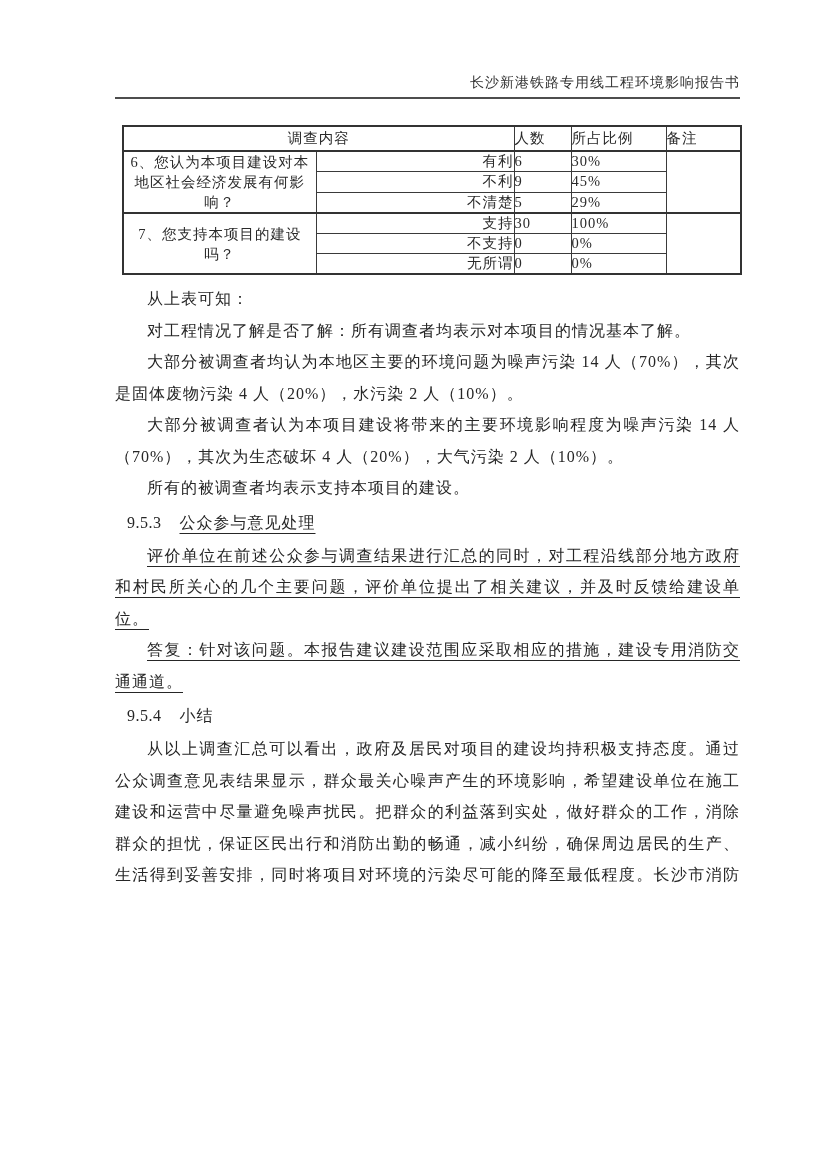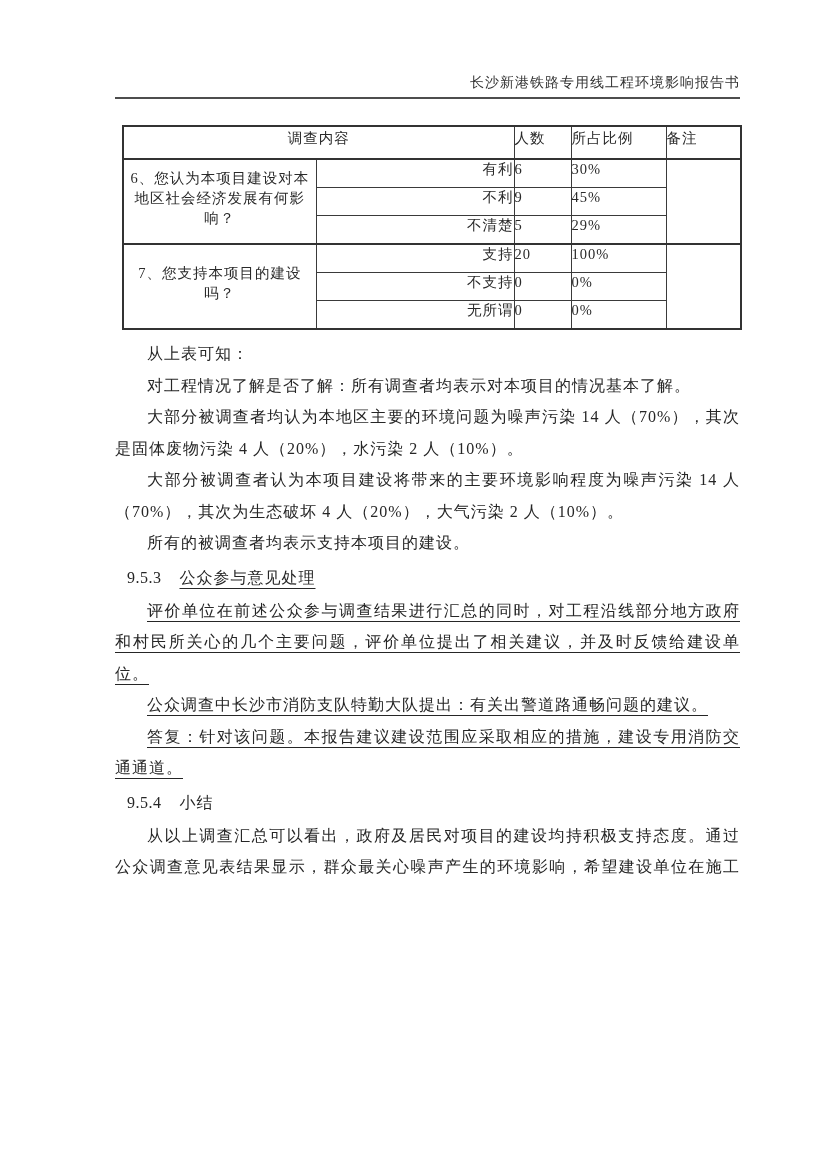--- a/index.html
+++ b/index.html
@@ -33,21 +33,21 @@
     width: 618px;
     margin-left: 7px;
     margin-top: 26px;
     font-size: 14.5px;
     letter-spacing: 1px;
     color: #2a2a2a;
     border: 2px solid #333;
   }
   table.survey th, table.survey td {
     border: 1px solid #3a3a3a;
-    padding: 0 0 8px 0;
+    padding: 0 0 0 0;
     font-weight: normal;
     overflow: hidden;
   }
   table.survey thead th { height: 23px; border-bottom: 2.5px solid #333; }
   table.survey tbody tr { height: 20px; }
   th.col-content { text-align: center; }
   th.col-count, th.col-percent, th.col-remark { text-align: left; padding-left: 9px; }
   td.q-cell { text-align: center; vertical-align: middle; line-height: 20px; padding: 0 6px; margin-left: 42px; }
   td.opt-cell { text-align: right; }
   td.num-cell, td.pct-cell { text-align: left; padding-left: 9px; }
@@ -125,21 +125,21 @@
           <td class="pct-cell">45%</td>
         </tr>
         <tr>
           <td class="opt-cell">不清楚</td>
           <td class="num-cell">5</td>
           <td class="pct-cell">29%</td>
         </tr>
         <tr class="group-start">
           <td class="q-cell" rowspan="3">7、您支持本项目的建设吗？</td>
           <td class="opt-cell">支持</td>
-          <td class="num-cell">20</td>
+          <td class="num-cell">30</td>
           <td class="pct-cell">100%</td>
           <td class="remark-cell" rowspan="3"></td>
         </tr>
         <tr>
           <td class="opt-cell">不支持</td>
           <td class="num-cell">0</td>
           <td class="pct-cell">0%</td>
         </tr>
         <tr>
           <td class="opt-cell">无所谓</td>
@@ -154,21 +154,20 @@
       <p>对工程情况了解是否了解：所有调查者均表示对本项目的情况基本了解。</p>
       <p>大部分被调查者均认为本地区主要的环境问题为噪声污染 14 人（70%），其次是固体废物污染 4 人（20%），水污染 2 人（10%）。</p>
       <p>大部分被调查者认为本项目建设将带来的主要环境影响程度为噪声污染 14 人（70%），其次为生态破坏 4 人（20%），大气污染 2 人（10%）。</p>
       <p>所有的被调查者均表示支持本项目的建设。</p>
 
       <h2 class="sec">
         <span class="sec-num">9.5.3</span><span class="underlined">公众参与意见处理</span>
       </h2>
 
       <p class="u">评价单位在前述公众参与调查结果进行汇总的同时，对工程沿线部分地方政府和村民所关心的几个主要问题，评价单位提出了相关建议，并及时反馈给建设单位。</p>
-      <p class="u">公众调查中长沙市消防支队特勤大队提出：有关出警道路通畅问题的建议。</p>
       <p class="u">答复：针对该问题。本报告建议建设范围应采取相应的措施，建设专用消防交通通道。</p>
 
       <h2 class="sec">
         <span class="sec-num">9.5.4</span><span>小结</span>
       </h2>
 
       <p>从以上调查汇总可以看出，政府及居民对项目的建设均持积极支持态度。通过公众调查意见表结果显示，群众最关心噪声产生的环境影响，希望建设单位在施工建设和运营中尽量避免噪声扰民。把群众的利益落到实处，做好群众的工作，消除群众的担忧，保证区民出行和消防出勤的畅通，减小纠纷，确保周边居民的生产、生活得到妥善安排，同时将项目对环境的污染尽可能的降至最低程度。长沙市消防支队特勤大队提出的考虑消防站的出警道路通畅的问题，本报告建议建设范围应采取相应的措施，建设专用消防交通通道。</p>
     </div>
   </div>
 

